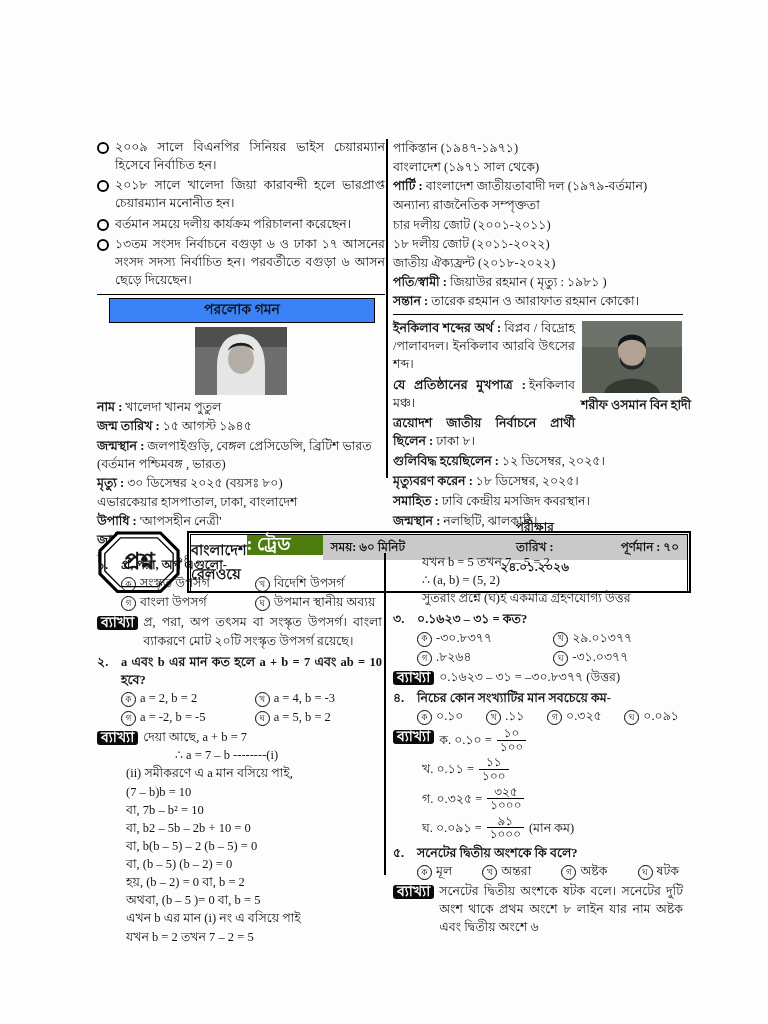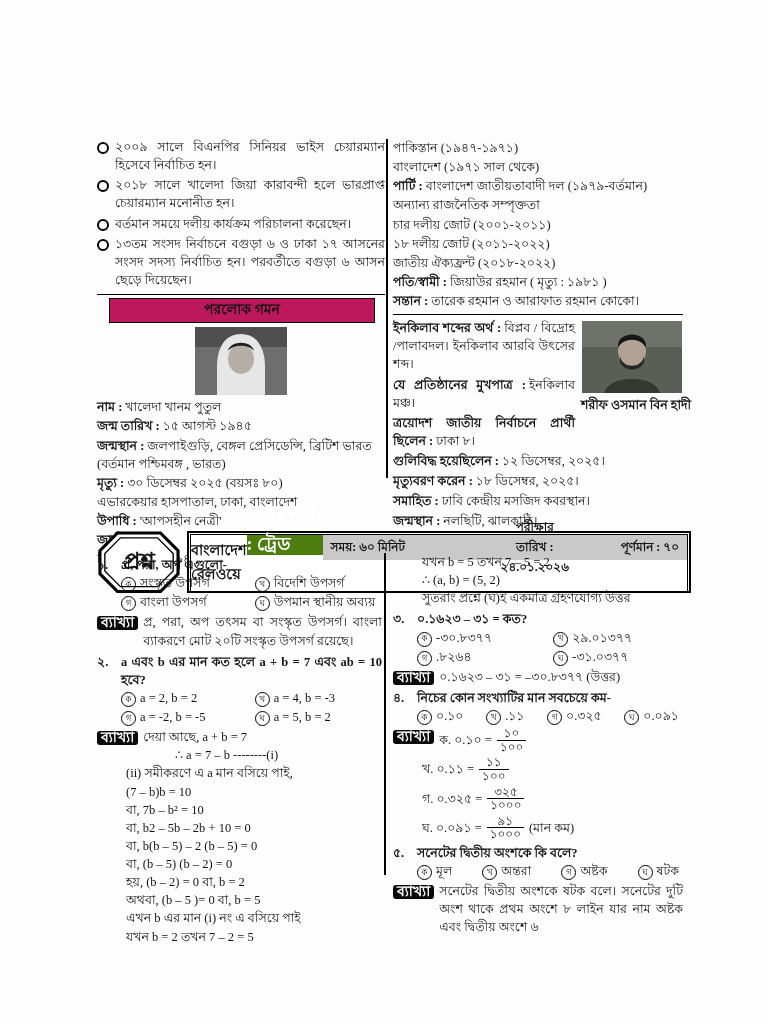--- a/index.html
+++ b/index.html
@@ -9,21 +9,21 @@
   b.lbl{margin-right:3px;}
   
   .top-left{position:absolute;left:97px;top:138px;width:288px;}
   .top-right{position:absolute;left:393px;top:139px;width:290px;}
   .vline-top{position:absolute;left:386px;top:139px;width:2px;height:339px;background:#000;}
   .bullet-item{display:flex;gap:6px;margin-bottom:2px;text-align:justify;}
   .ring{flex:0 0 auto;width:8px;height:8px;border:2px solid #000;border-radius:50%;margin-top:4px;}
   .pr-line{margin-bottom:1px;}
   
   .memorial{margin-top:5px;border-top:1.5px solid #000;padding-top:3px;}
-  .mem-header{margin:0 10px 0 12px;border:1px solid #000;background:#be185d;
+  .mem-header{margin:0 10px 0 12px;border:1px solid #000;background:#3b82f6;
               text-align:center;font-weight:bold;font-size:14px;padding:1px 0 2px;}
   .mem-photo{width:92px;height:68px;margin:4px auto 3px;display:block;}
   
   .inqilab{border-top:1.5px solid #000;margin-top:4px;padding-top:4px;}
   .inq-fig{float:right;width:102px;margin:2px 0 2px 6px;text-align:center;}
   .inq-fig svg{width:100px;height:72px;display:block;margin:0 auto;}
   .inq-caption{font-weight:bold;font-size:12.5px;margin-top:3px;white-space:nowrap;}
   .inq-row{margin-bottom:2px;text-align:justify;}
   
   .exam{position:absolute;left:98px;top:483px;width:565px;height:62px;display:flex;gap:7px;margin-top:48px;}

